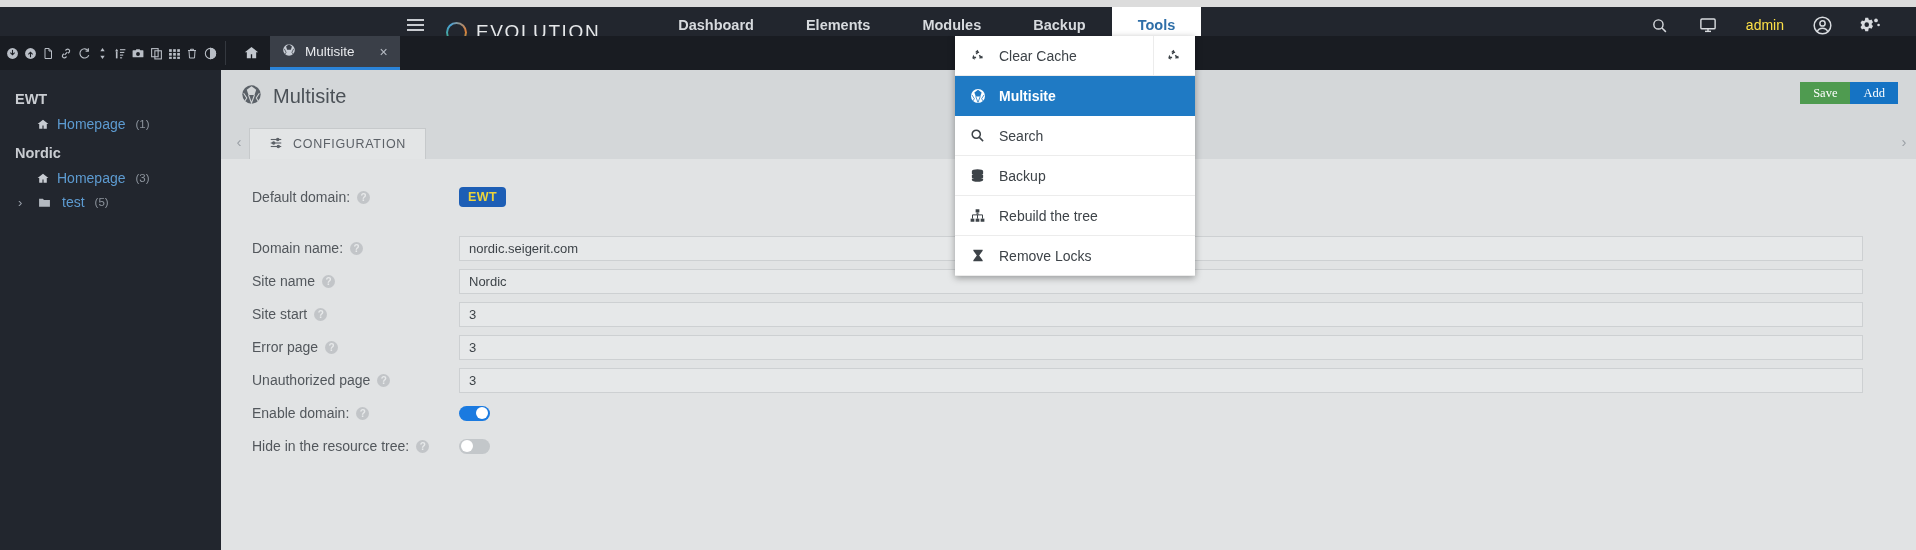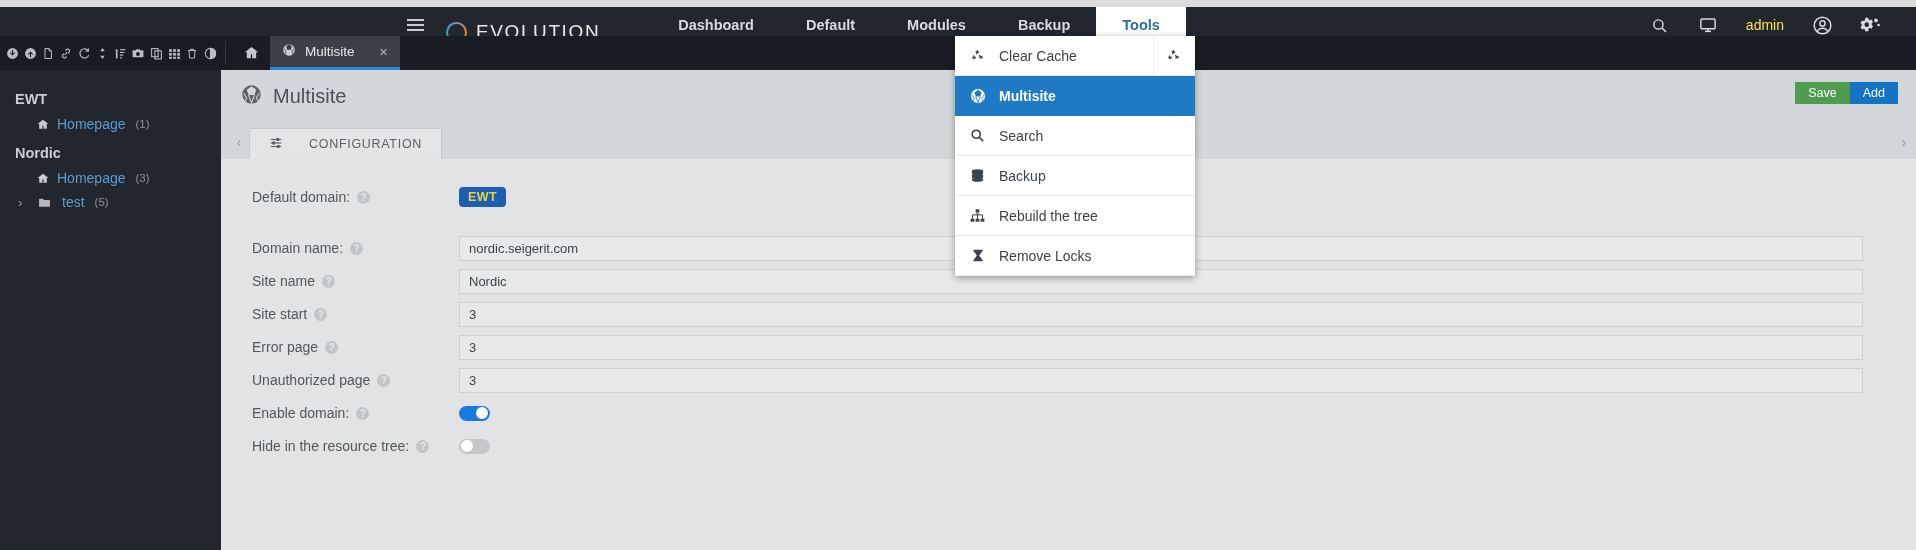--- a/index.html
+++ b/index.html
@@ -101,36 +101,36 @@
     position: relative;
   }
   .page-title {
     display:flex; align-items:center; gap: 11px;
     font-size: 20px; color: #4b5157; font-weight: 400;
   }
   .actions { position: absolute; right: 18px; top: 12px; display:flex; }
   .btn {
     height: 22px; padding: 0 13px; font-size: 12.5px; color: #fff;
     border: none; cursor: pointer; line-height: 22px;
-    font-family: Liberation Sans, sans-serif;
+    font-family: Liberation Serif, serif;
   }
   .btn-save { background: #4f9b50; }
   .btn-add { background: #1573c4; }
 
   .tabstrip {
     display: flex; align-items: flex-end; height: 36px;
     padding-left: 8px; position: relative;
   }
   .tab-arrow {
     width: 20px; height: 36px; display:flex; align-items:center; justify-content:center;
     color: #9ba0a6; font-size: 15px; cursor: pointer;
   }
   .tab-arrow.right { position: absolute; right: 2px; }
   .tab {
-    display: flex; align-items: center; gap: 26px;
+    display: flex; align-items: center; gap: 10px;
     height: 30px; padding: 15px 19px; font-size: 12.5px; letter-spacing: .7px;
     color: #5c6167; background: #e3e5e6; border: 1px solid #c6c9cb;
     border-bottom: none; cursor: pointer;
   }
 
   .form-area { background: #e1e3e4; height: 391px; padding-top: 24px; position: relative; }
   .form-row { display: flex; align-items: center; margin-bottom: 5px; min-height: 28px; }
   .form-label {
     width: 238px; padding-left: 31px; font-size: 14px; color: #52575c;
     display: flex; align-items: center; gap: 7px;
@@ -189,21 +189,21 @@
       <span></span>
   </div>
 
   <div class="brand">
     <div class="brand-ring"></div>
     <span>EVOLUTION</span>
   </div>
 
   <div class="navlinks">
     <div class="navlink">Dashboard</div>
-    <div class="navlink">Default</div>
+    <div class="navlink">Elements</div>
     <div class="navlink">Modules</div>
     <div class="navlink">Backup</div>
     <div class="navlink active">Tools</div>
   </div>
 
   <div class="topbar-right">
     <div class="tb-icon">
       <svg width="17" height="17" viewBox="0 0 24 24" fill="none" stroke="currentColor" stroke-width="2">
         <circle cx="10.5" cy="10.5" r="6.5"></circle>
           <line x1="15.5" y1="15.5" x2="21" y2="21"></line>

